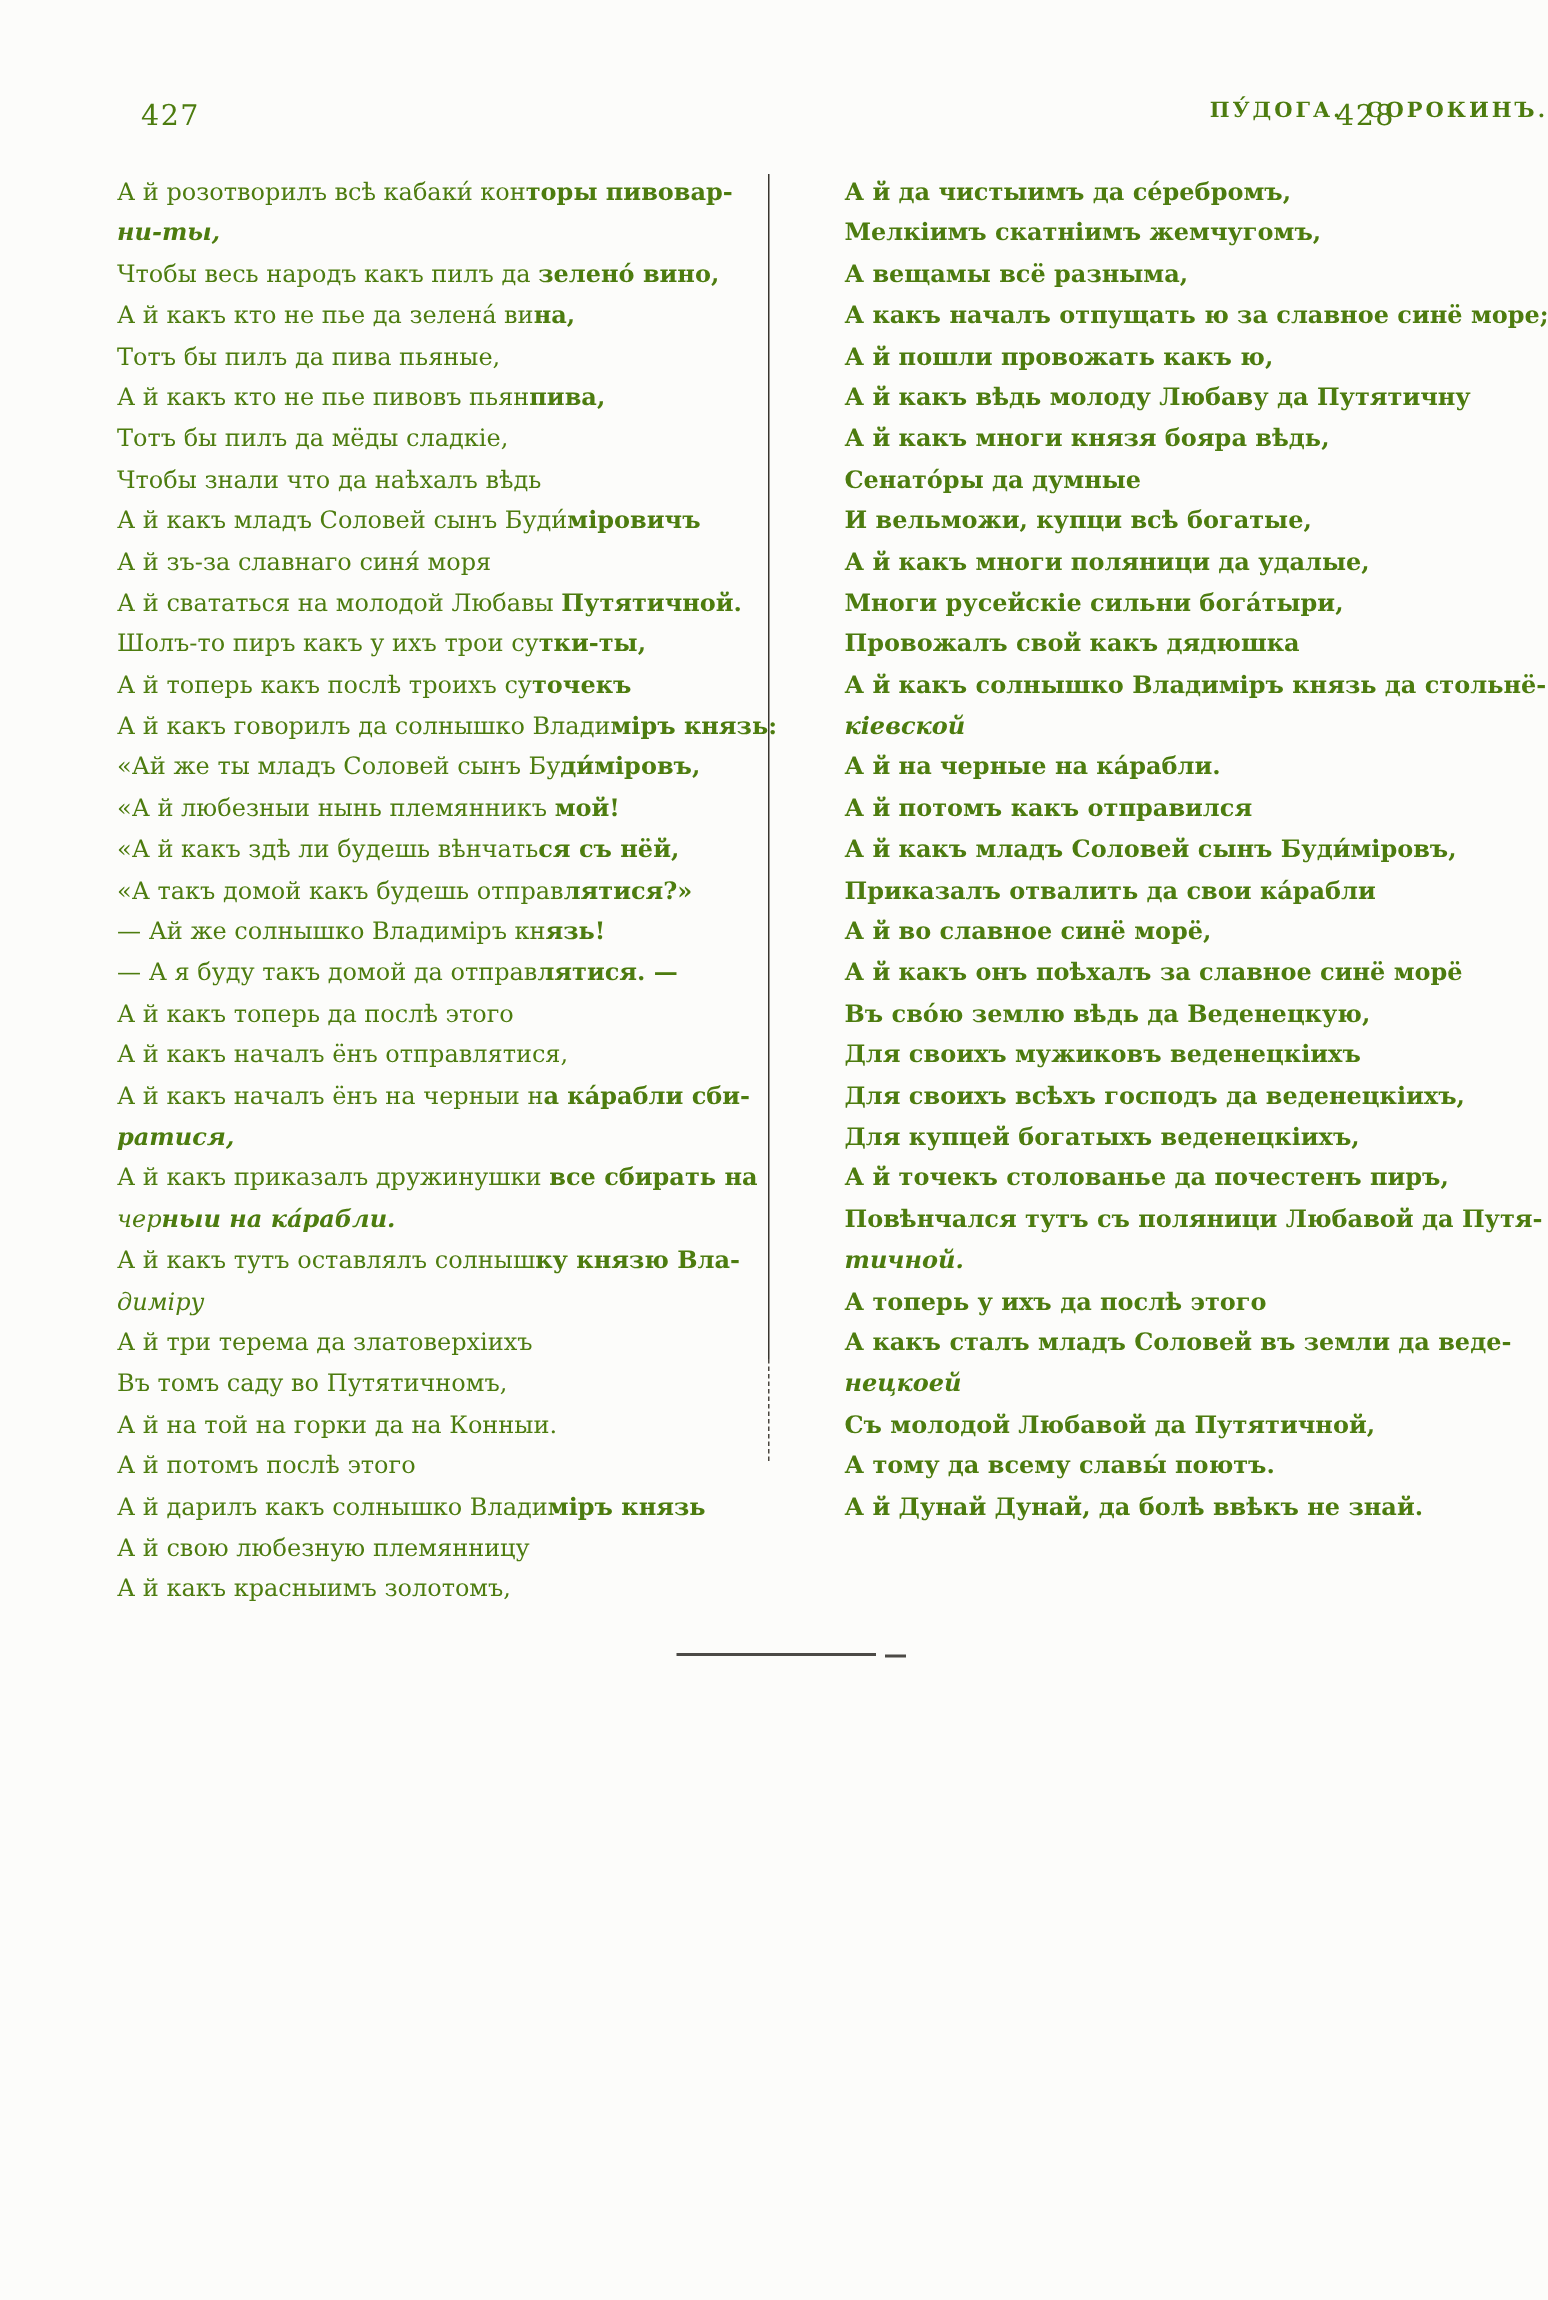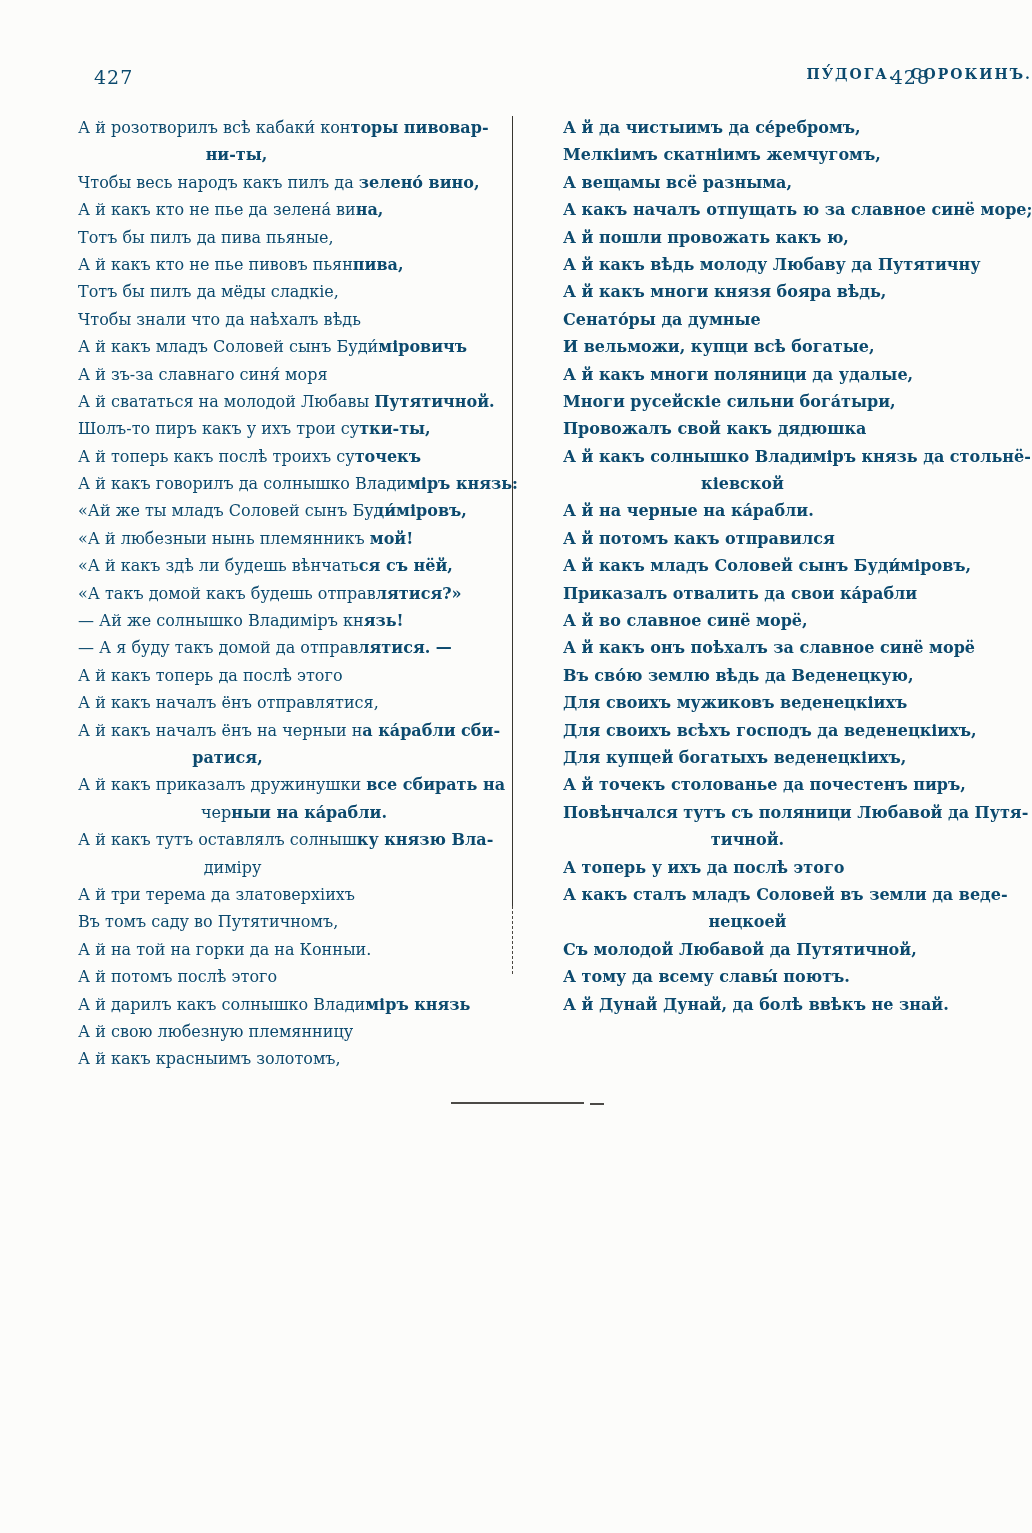--- a/index.html
+++ b/index.html
@@ -2,41 +2,41 @@
 <html><head>
 <meta charset="utf-8">
 <style>
   html, body { margin: 0; padding: 0; }
   .page {
     position: relative;
     width: 1032px;
     height: 1533px;
     background: #fcfcfa;
     font-family: "DejaVu Serif", serif;
-    color: #0c4a6e;
+    color: #4d7c0f;
     overflow: hidden;
   }
   .pageno { position: absolute; top: 66px; font-size: 19px; letter-spacing: 1px; }
   .pageno-left  { left: 94px; }
   .pageno-right { right: 102px; }
   .running-title {
     position: absolute; left: 0; right: 0; top: 66px;
     text-align: right;
     font-size: 14px; font-weight: bold;
     letter-spacing: 2px; word-spacing: 8px;
   }
   .col {
     position: absolute; top: 114px;
     font-size: 16px; line-height: 27.4px;
     white-space: nowrap;
   }
   .col-left  { left: 78px;  width: 434px; }
   .col-right { left: 524px; width: 454px; font-weight: bold; margin-left: 39px; }
   .line { height: 27.4px; }
-  .line.cont { text-align: center; }
+  .line.cont { text-align: left; font-style: italic; }
   .b { font-weight: bold; }
   .col-divider-solid {
     position: absolute; left: 512px; top: 116px;
     height: 790px; width: 0;
     border-left: 1.5px solid #38352f;
   }
   .col-divider-dashed {
     position: absolute; left: 512px; top: 906px;
     height: 68px; width: 0;
     border-left: 1.5px dashed #4a463f;

